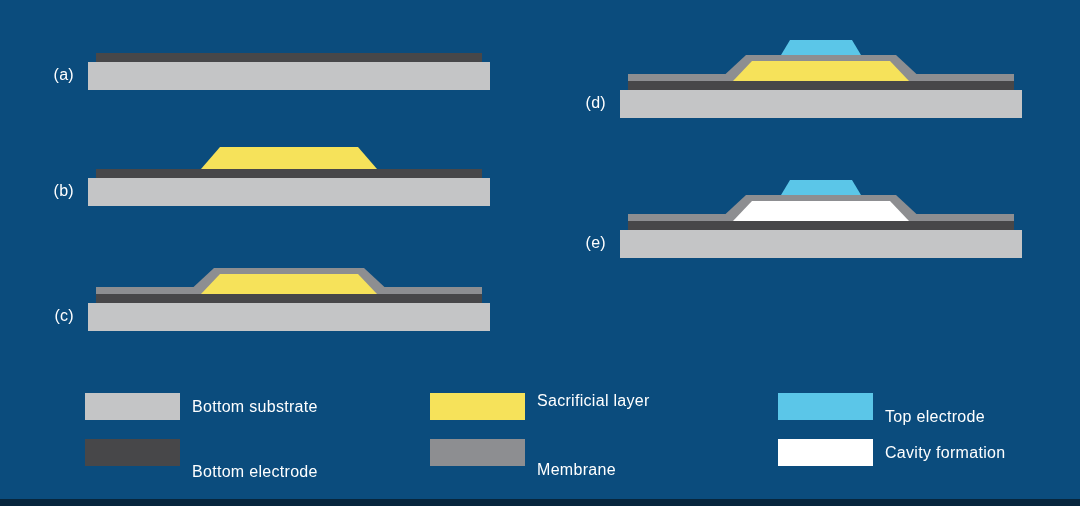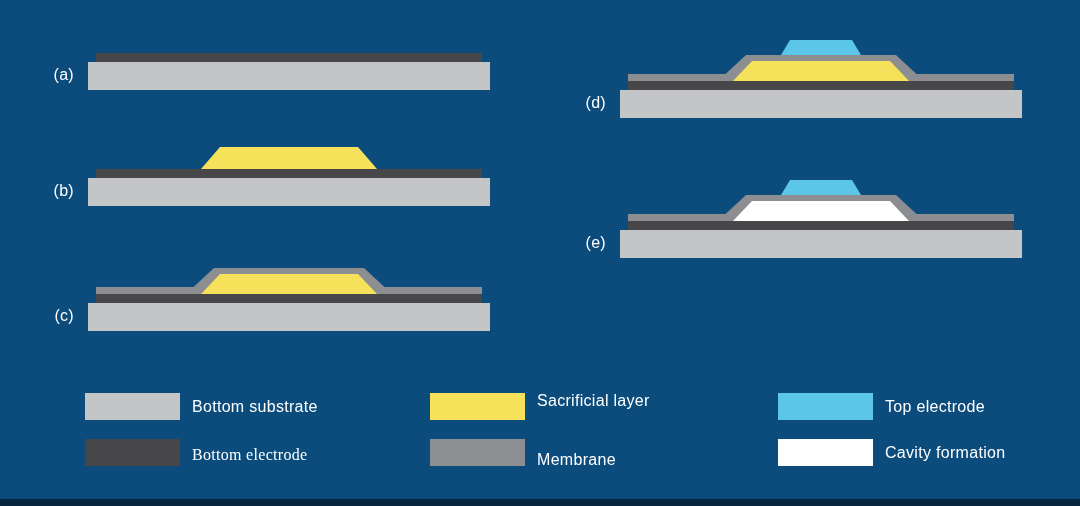--- a/index.html
+++ b/index.html
@@ -79,33 +79,33 @@
         <div style="position: absolute; left: 781px; top: 180px; width: 80px; height: 15px; background: rgb(91, 198, 232); clip-path: polygon(9px 0px, 71px 0px, 80px 15px, 0px 15px);"></div>
       </div>
     </div>
   <div id="legend" class="abs">
       <div style="position: absolute; left: 0px; top: 0px;">
         <div style="position: absolute; left: 85px; top: 393px; width: 95px; height: 27px; background: rgb(196, 197, 198);"></div>
         <div class="legend-label" style="position: absolute; left: 192px; top: 393px; height: 27px; line-height: 27px;">Bottom substrate</div>
       </div>
       <div style="position: absolute; left: 0px; top: 0px;">
         <div style="position: absolute; left: 85px; top: 439px; width: 95px; height: 27px; background: rgb(71, 71, 73);"></div>
-        <div class="legend-label" style="position: absolute; left: 192px; top: 441px; height: 27px; line-height: 27px; font-family: Liberation Serif, serif;">Bottom electrode</div>
+        <div class="legend-label" style="position: absolute; left: 192px; top: 458px; height: 27px; line-height: 27px;">Bottom electrode</div>
       </div>
       <div style="position: absolute; left: 0px; top: 0px;">
         <div style="position: absolute; left: 430px; top: 393px; width: 95px; height: 27px; background: rgb(246, 226, 90);"></div>
         <div class="legend-label" style="position: absolute; left: 537px; top: 387px; height: 27px; line-height: 27px;">Sacrificial layer</div>
       </div>
       <div style="position: absolute; left: 0px; top: 0px;">
         <div style="position: absolute; left: 430px; top: 439px; width: 95px; height: 27px; background: rgb(141, 142, 145);"></div>
-        <div class="legend-label" style="position: absolute; left: 537px; top: 446px; height: 27px; line-height: 27px;">Membrane</div>
+        <div class="legend-label" style="position: absolute; left: 537px; top: 456px; height: 27px; line-height: 27px;">Membrane</div>
       </div>
       <div style="position: absolute; left: 0px; top: 0px;">
         <div style="position: absolute; left: 778px; top: 393px; width: 95px; height: 27px; background: rgb(91, 198, 232);"></div>
-        <div class="legend-label" style="position: absolute; left: 885px; top: 393px; height: 27px; line-height: 27px;">Top electrode</div>
+        <div class="legend-label" style="position: absolute; left: 885px; top: 403px; height: 27px; line-height: 27px;">Top electrode</div>
       </div>
       <div style="position: absolute; left: 0px; top: 0px;">
         <div style="position: absolute; left: 778px; top: 439px; width: 95px; height: 27px; background: rgb(255, 255, 255);"></div>
         <div class="legend-label" style="position: absolute; left: 885px; top: 439px; height: 27px; line-height: 27px;">Cavity formation</div>
       </div>
     </div>
   <div id="footer-strip" class="footer-strip" style="background: rgb(7, 38, 61);"></div>
 </div>
 
 </body></html>

